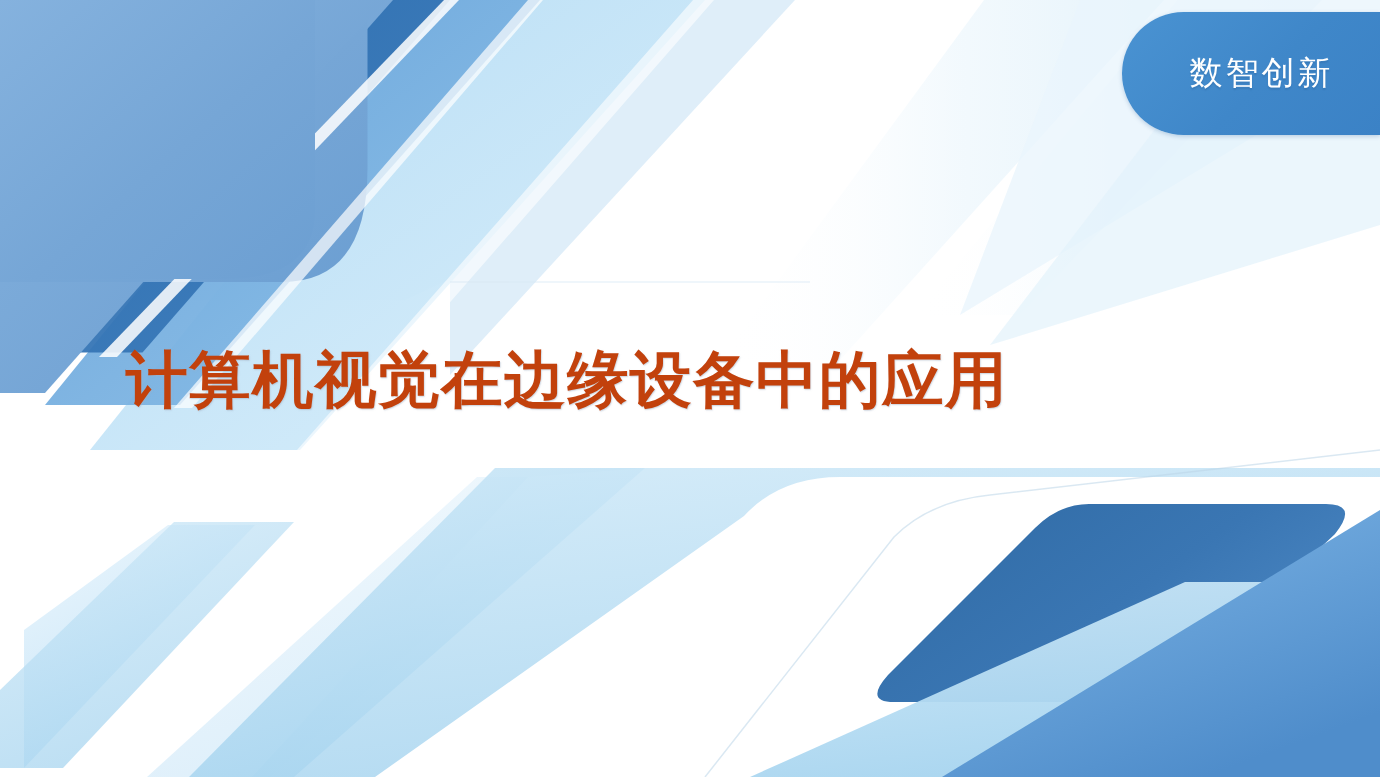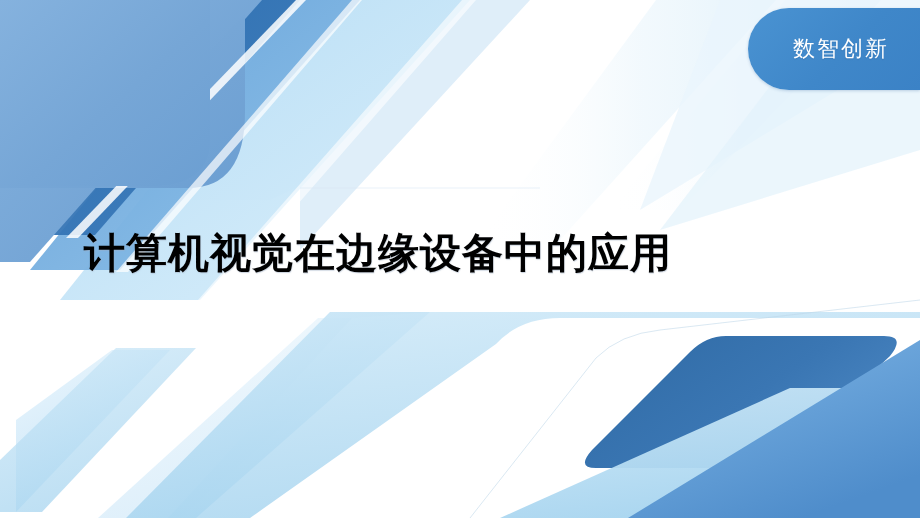--- a/index.html
+++ b/index.html
@@ -65,21 +65,21 @@
     position: absolute;
     left: 84px;
     top: 228px;
     width: 700px;
   }
   .title {
     margin: 0;
     font-size: 41px;
     font-weight: bold;
     letter-spacing: 1px;
-    color: #000000;
+    color: #c2410c;
     line-height: 1.25;
     white-space: nowrap;
     text-shadow: 0.5px 1px 1px rgba(160, 175, 195, 0.55);
     font-family: Liberation Serif, serif;
   }
 </style>
 </head>
 <body>
 
 <div class="slide">

